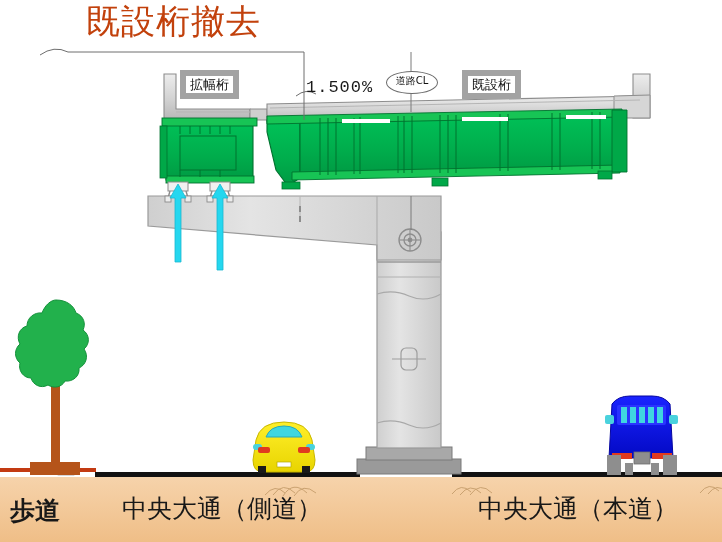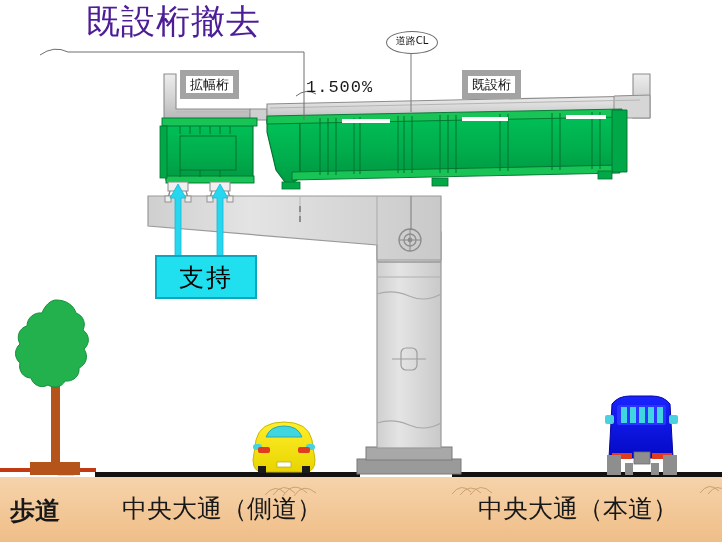--- a/index.html
+++ b/index.html
@@ -25,21 +25,21 @@
   }
 
   
   .title-text {
     position: absolute;
     left: 86px;
     top: 2px;
     font-size: 34px;
     line-height: 38px;
     letter-spacing: 1px;
-    color: #4c1d95;
+    color: #c2410c;
     font-family: "DejaVu Sans", sans-serif;
     white-space: nowrap;
   }
   .tagbox {
     position: absolute;
     border: 6px solid #a3a3a3;
     background: #ffffff;
     font-size: 13px;
     line-height: 15px;
     color: #111;
@@ -51,20 +51,21 @@
     position: absolute;
     border: 1px solid #6b6b6b;
     border-radius: 50%;
     background: #ffffff;
     font-size: 10px;
     line-height: 13px;
     color: #111;
     text-align: center;
     font-family: "DejaVu Sans", sans-serif;
     white-space: nowrap;
+    margin-top: 40px;
   }
   .slope-text {
     position: absolute;
     left: 306px;
     top: 78px;
     font-size: 17px;
     line-height: 20px;
     color: #1a1a1a;
     letter-spacing: 1px;
     font-family: Liberation Mono, monospace;
@@ -367,21 +368,20 @@
   <div class="title-text">既設桁撤去</div>
 
   <div class="tagbox" style="left:180px; top:70px;">拡幅桁</div>
 
   <div class="tagbox" style="left:462px; top:70px;">既設桁</div>
 
   <div class="cl-ellipse" style="left:386px; top:31px; width:50px; height:19px; padding-top:2px;">道路CL</div>
 
   <div class="slope-text">1.500%</div>
 
-  <div class="support-box">支持</div>
 
   <div class="ground-label gl-sidewalk">歩道</div>
 
   <div class="ground-label gl-side">中央大通（側道）</div>
 
   <div class="ground-label gl-main">中央大通（本道）</div>
 
 </div>
 
 </body></html>

